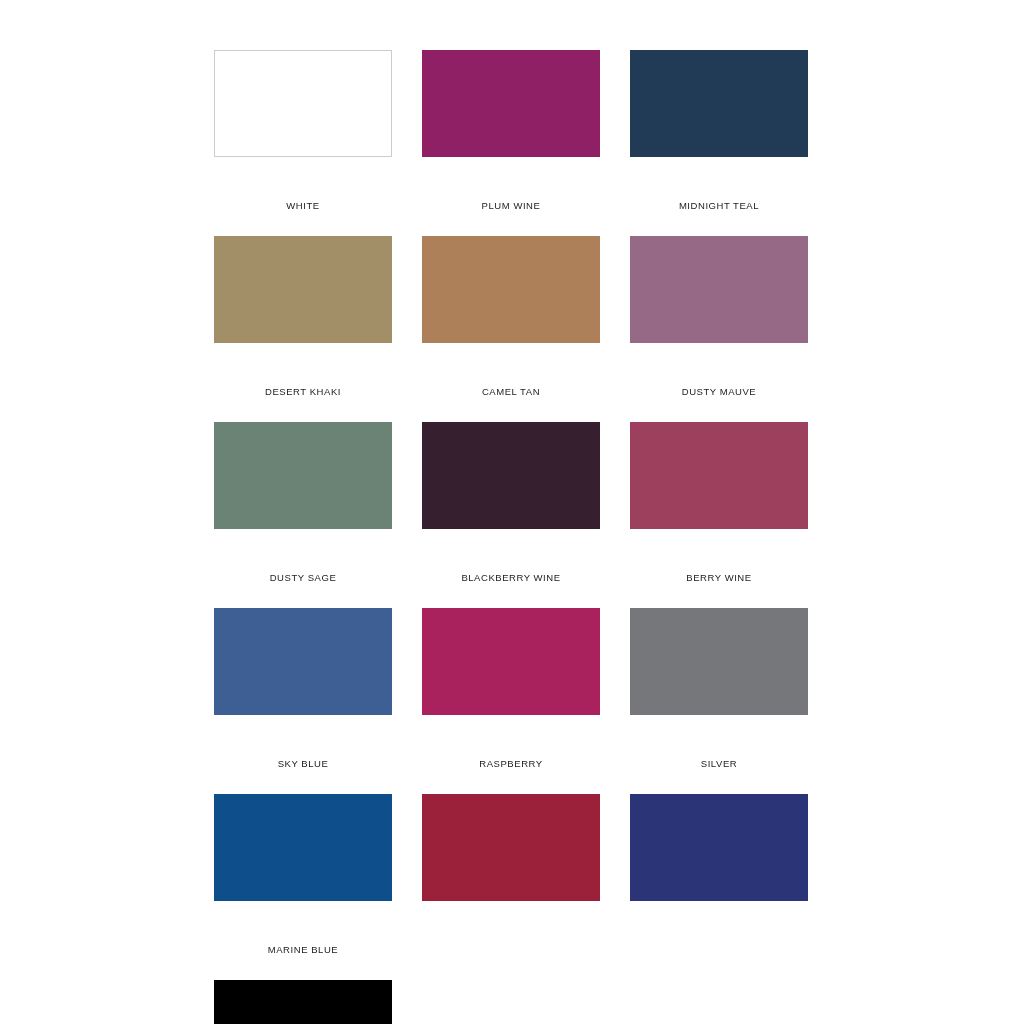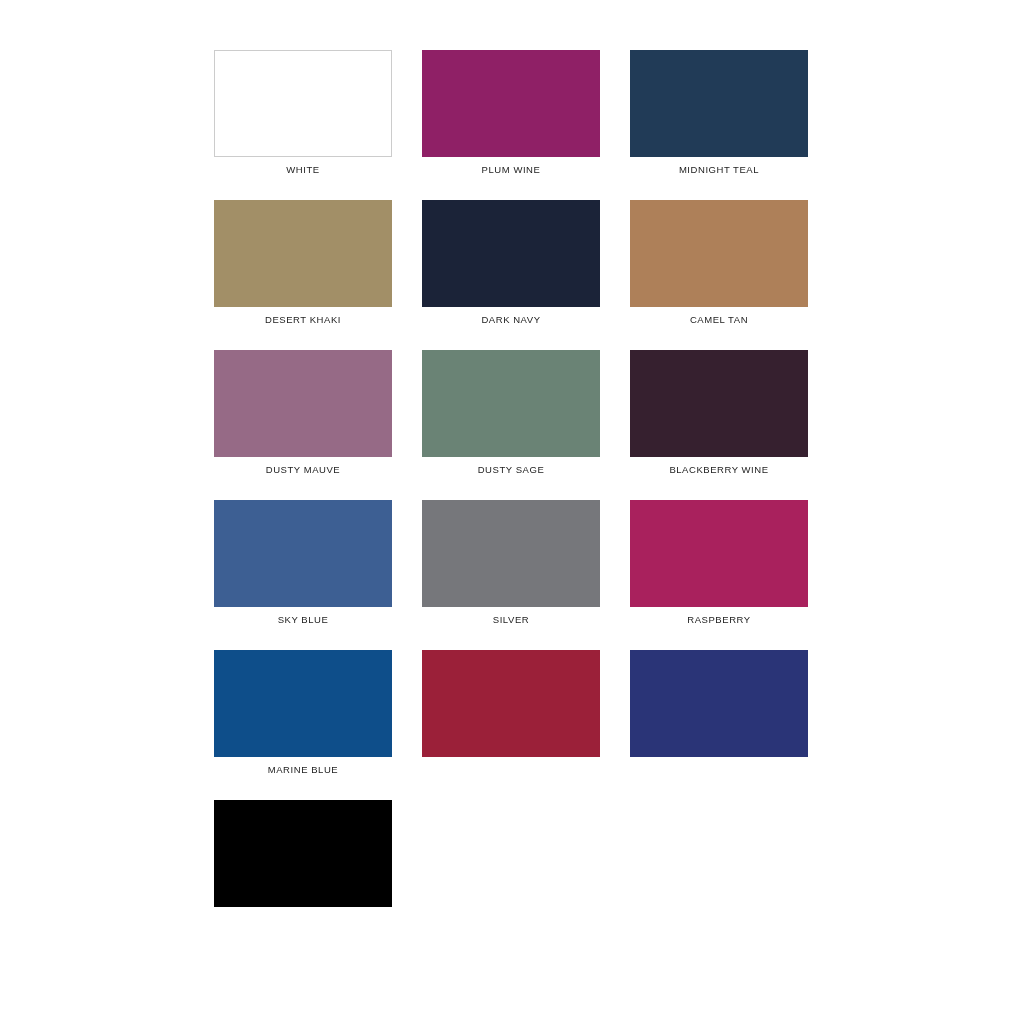--- a/index.html
+++ b/index.html
@@ -32,20 +32,21 @@
     grid-template-columns: repeat(3, 178px);
     column-gap: 30px;
     row-gap: 24px;
   }
 
   .swatch-cell {
     width: 178px;
     display: flex;
     flex-direction: column;
     align-items: center;
+    gap: 36px;
   }
 
   .swatch-chip {
     width: 178px;
     height: 107px;
     box-sizing: border-box;
     display: block;
   }
 
   .swatch-chip.bordered {
@@ -79,50 +80,50 @@
       </div>
       <div class="swatch-cell">
         <div class="swatch-chip" style="background-color: rgb(33, 59, 87);"></div>
         <div class="swatch-label">MIDNIGHT TEAL</div>
       </div>
       <div class="swatch-cell">
         <div class="swatch-chip" style="background-color: rgb(162, 143, 103);"></div>
         <div class="swatch-label">DESERT KHAKI</div>
       </div>
       <div class="swatch-cell">
-        <div class="swatch-chip" style="background-color: rgb(27, 35, 56);"></div>
-        <div class="swatch-label">DARK NAVY</div>
-      </div>
-      <div class="swatch-cell">
         <div class="swatch-chip" style="background-color: rgb(174, 128, 89);"></div>
         <div class="swatch-label">CAMEL TAN</div>
       </div>
       <div class="swatch-cell">
         <div class="swatch-chip" style="background-color: rgb(150, 106, 134);"></div>
         <div class="swatch-label">DUSTY MAUVE</div>
       </div>
       <div class="swatch-cell">
         <div class="swatch-chip" style="background-color: rgb(106, 131, 117);"></div>
         <div class="swatch-label">DUSTY SAGE</div>
       </div>
       <div class="swatch-cell">
         <div class="swatch-chip" style="background-color: rgb(54, 32, 47);"></div>
         <div class="swatch-label">BLACKBERRY WINE</div>
       </div>
       <div class="swatch-cell">
+        <div class="swatch-chip" style="background-color: rgb(156, 64, 93);"></div>
+        <div class="swatch-label">BERRY WINE</div>
+      </div>
+      <div class="swatch-cell">
         <div class="swatch-chip" style="background-color: rgb(61, 95, 147);"></div>
         <div class="swatch-label">SKY BLUE</div>
       </div>
       <div class="swatch-cell">
+        <div class="swatch-chip" style="background-color: rgb(169, 33, 93);"></div>
+        <div class="swatch-label">RASPBERRY</div>
+      </div>
+      <div class="swatch-cell">
         <div class="swatch-chip" style="background-color: rgb(118, 119, 123);"></div>
         <div class="swatch-label">SILVER</div>
-      </div>
-      <div class="swatch-cell">
-        <div class="swatch-chip" style="background-color: rgb(169, 33, 93);"></div>
-        <div class="swatch-label">RASPBERRY</div>
       </div>
       <div class="swatch-cell">
         <div class="swatch-chip" style="background-color: rgb(14, 78, 138);"></div>
         <div class="swatch-label">MARINE BLUE</div>
       </div>
       <div class="swatch-cell">
         <div class="swatch-chip" style="background-color: rgb(155, 32, 57);"></div>
       </div>
       <div class="swatch-cell">
         <div class="swatch-chip" style="background-color: rgb(42, 52, 119);"></div>

